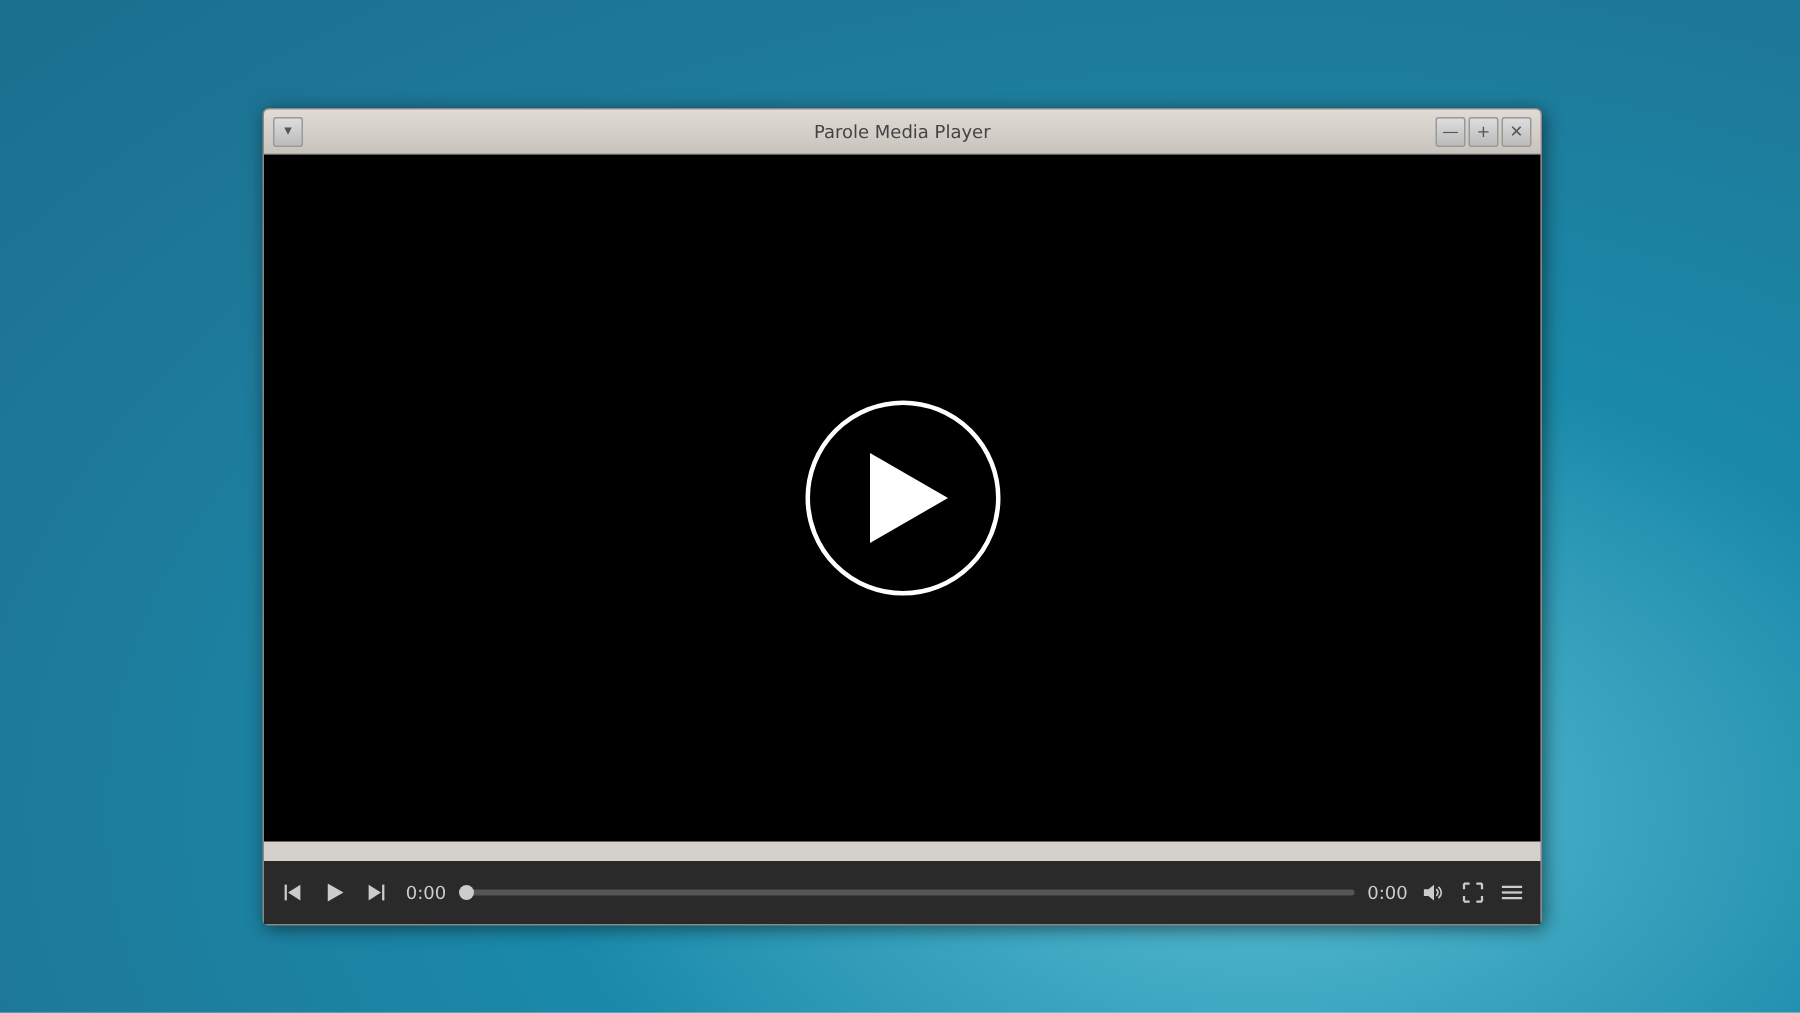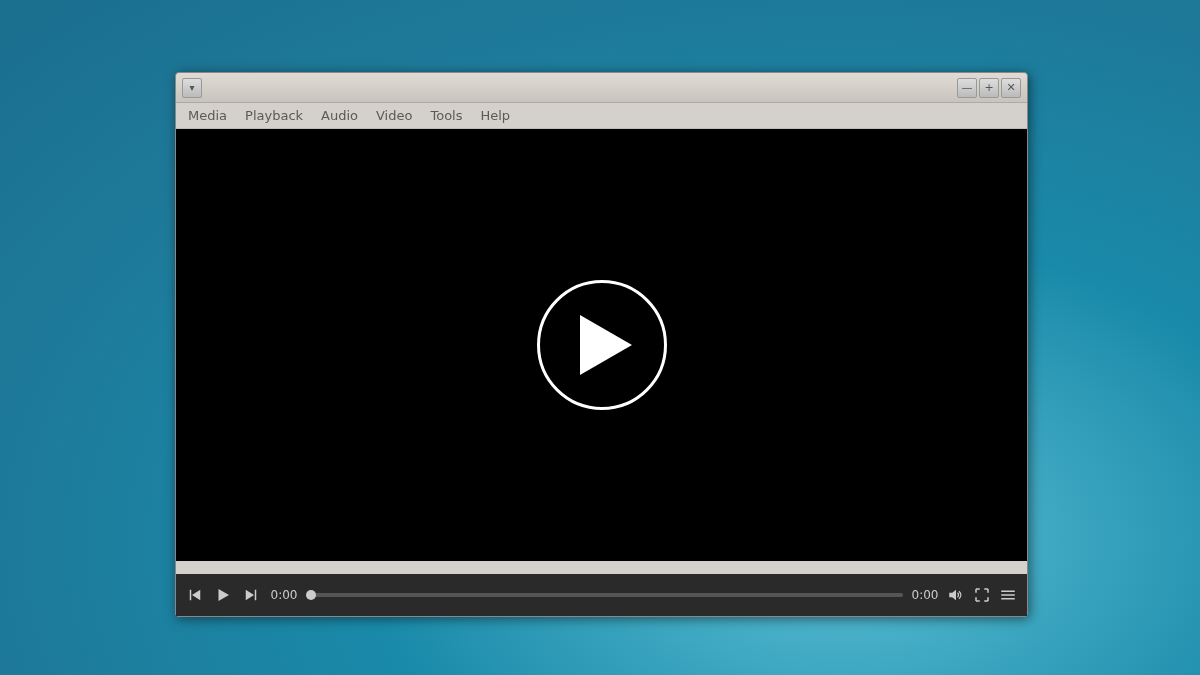--- a/index.html
+++ b/index.html
@@ -215,35 +215,28 @@
     }
   </style>
 </head>
 <body>
 
 <div class="desktop">
   <div class="window">
 
     <div class="titlebar">
       <div class="titlebar-menu-btn">▾</div>
+      <span class="titlebar-title">Parole Media Player</span>
       <div class="titlebar-controls">
         <div class="titlebar-btn">—</div>
         <div class="titlebar-btn">+</div>
         <div class="titlebar-btn">✕</div>
       </div>
     </div>
 
-    <div class="menubar">
-      <div class="menu-item">Media</div>
-      <div class="menu-item">Playback</div>
-      <div class="menu-item">Audio</div>
-      <div class="menu-item">Video</div>
-      <div class="menu-item">Tools</div>
-      <div class="menu-item">Help</div>
-    </div>
 
     <div class="video-area">
       <div class="play-circle">
         <div class="play-triangle"></div>
       </div>
     </div>
 
     <div class="controls-bar">
 
       <button class="ctrl-btn">

